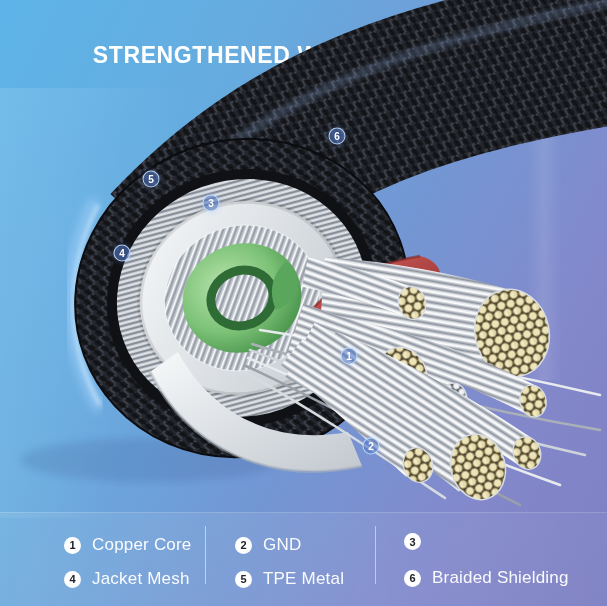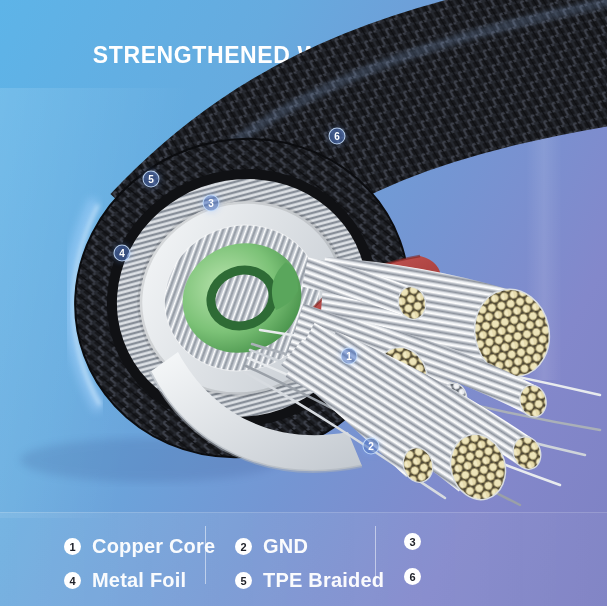--- a/index.html
+++ b/index.html
@@ -43,21 +43,21 @@
     box-sizing:border-box;
   }
   .legend { position:absolute; left:0; top:0; width:100%; height:100%; pointer-events:none; }
   .legend-item { position:absolute; display:flex; align-items:center; gap:11px; }
   .lbadge {
     width:17px; height:17px; border-radius:50%; flex:0 0 17px;
     background:var(--legend-badge-bg,#fff); color:var(--legend-badge-num,#20222a);
     font-size:11px; font-weight:800;
     display:flex; align-items:center; justify-content:center;
   }
-  .llabel { color:var(--legend-text,#fff); font-size:20px; font-weight:700; letter-spacing:.2px; opacity:.96; }
+  .llabel { color:var(--legend-text,#fff); font-size:17px; font-weight:400; letter-spacing:.2px; opacity:.96; }
   .ldivider { position:absolute; width:1px; height:58px; top:526px; background:var(--divider,rgba(255,255,255,.5)); }
 </style>
 </head>
 <body>
 
 <div class="stage">
   <div class="streak-left"></div>
   <div class="streak-right"></div>
   <div class="floor"></div>
 
@@ -252,25 +252,26 @@
     </div>
     <div class="legend-item" style="left:235px;top:535px">
       <span class="lbadge">2</span>
       <span class="llabel">GND</span>
     </div>
     <div class="legend-item" style="left:404px;top:533px">
       <span class="lbadge">3</span>
     </div>
     <div class="legend-item" style="left:64px;top:569px">
       <span class="lbadge">4</span>
-      <span class="llabel">Metal Foil</span>
+      <span class="llabel">Jacket Mesh</span>
     </div>
     <div class="legend-item" style="left:235px;top:569px">
       <span class="lbadge">5</span>
-      <span class="llabel">TPE Braided</span>
+      <span class="llabel">TPE Metal</span>
     </div>
     <div class="legend-item" style="left:404px;top:568px">
       <span class="lbadge">6</span>
+      <span class="llabel">Braided Shielding</span>
     </div>
     <div class="ldivider" style="left:205px"></div>
     <div class="ldivider" style="left:375px"></div>
   </div>
 </div>
 
 </body></html>

